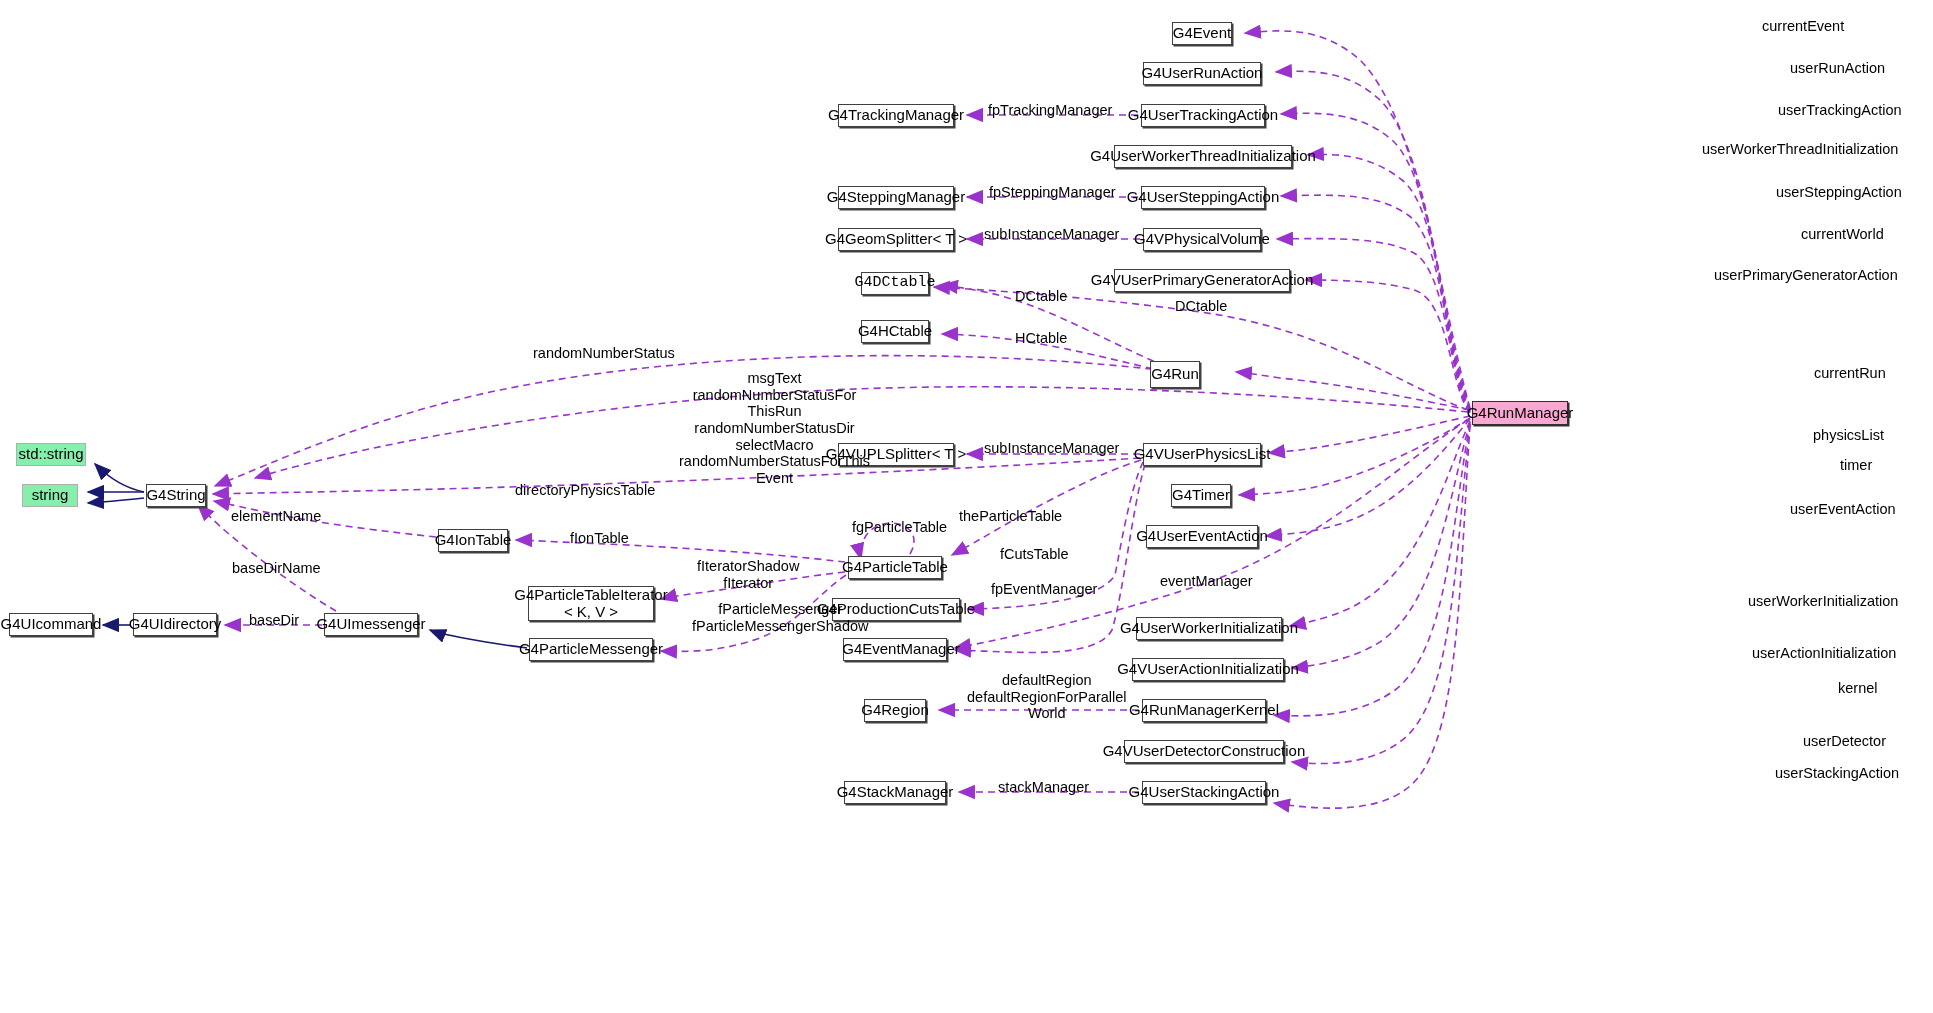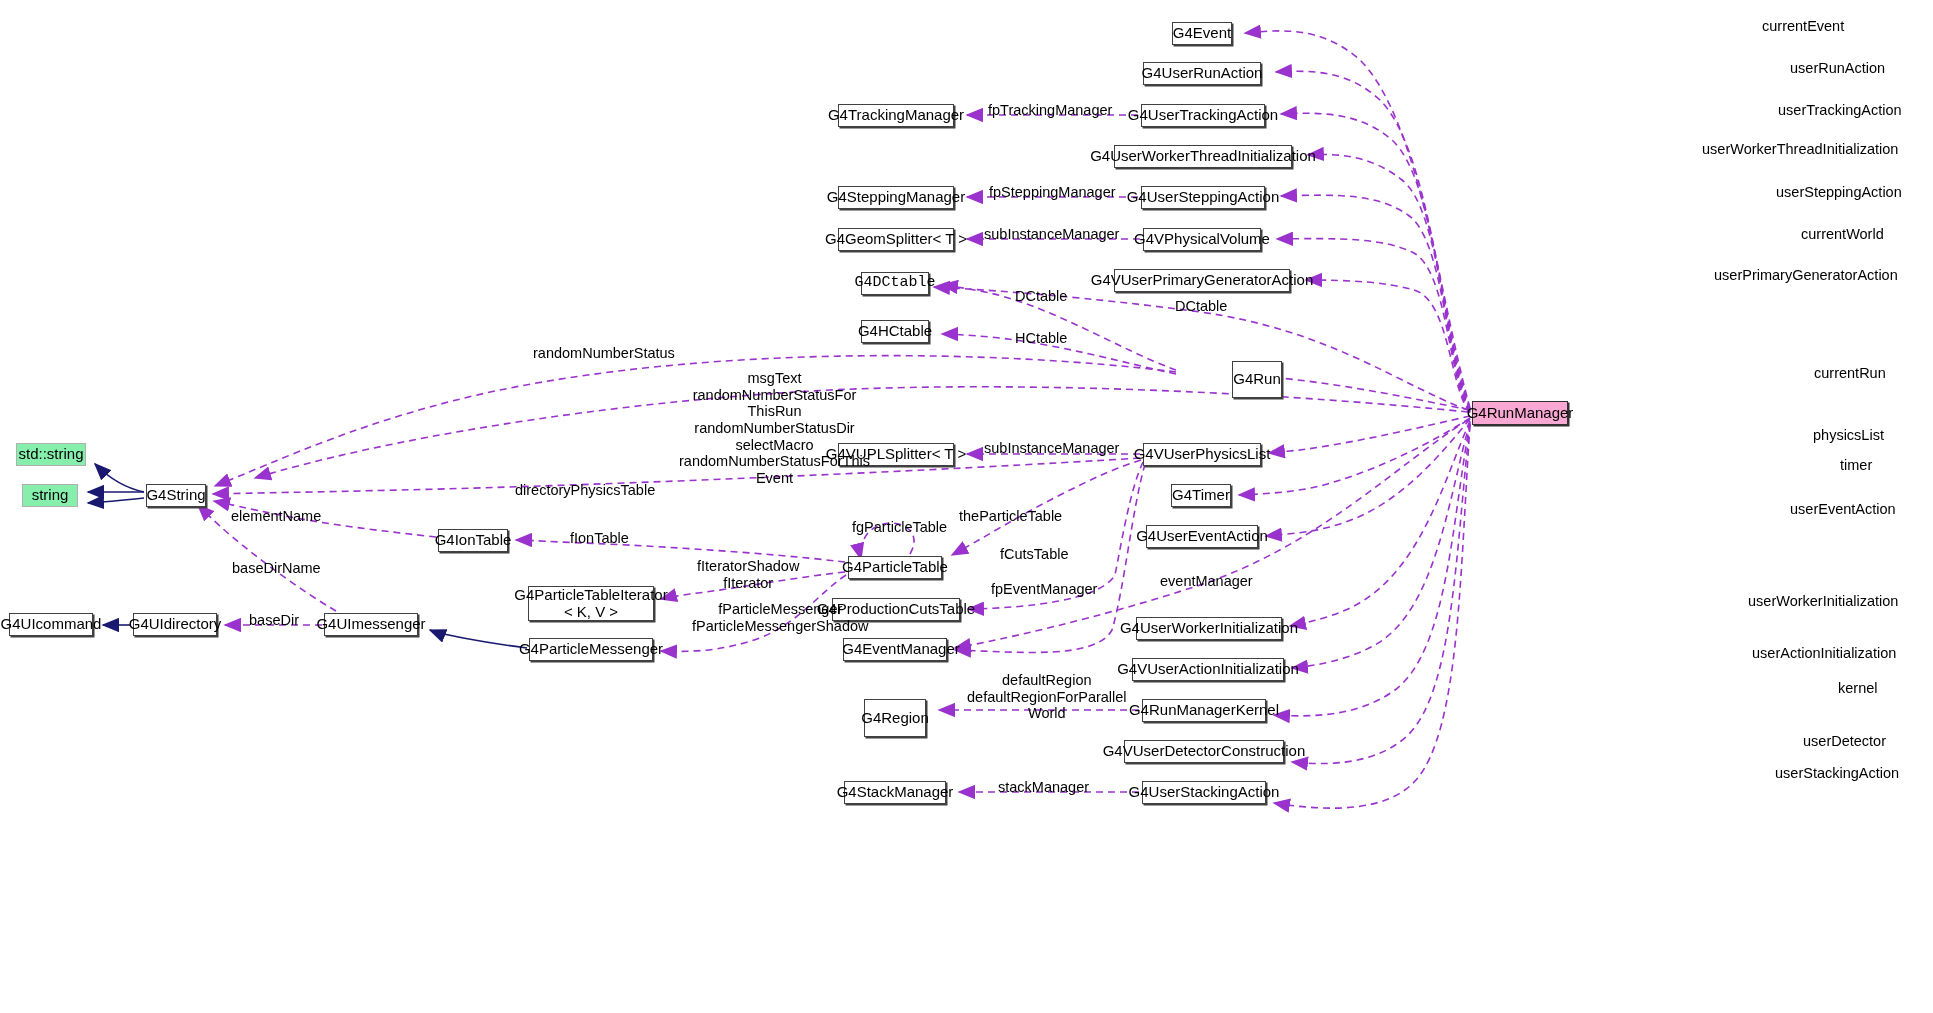--- a/index.html
+++ b/index.html
@@ -179,42 +179,42 @@
   <div class="node" style="left:838px;top:104px;width:116px;height:23px;"><span>G4TrackingManager</span></div>
   <div class="node" style="left:1141px;top:104px;width:124px;height:23px;"><span>G4UserTrackingAction</span></div>
   <div class="node" style="left:1114px;top:145px;width:178px;height:23px;"><span>G4UserWorkerThreadInitialization</span></div>
   <div class="node" style="left:838px;top:186px;width:116px;height:23px;"><span>G4SteppingManager</span></div>
   <div class="node" style="left:1141px;top:186px;width:124px;height:23px;"><span>G4UserSteppingAction</span></div>
   <div class="node" style="left:838px;top:228px;width:116px;height:23px;"><span>G4GeomSplitter&lt; T &gt;</span></div>
   <div class="node" style="left:1143px;top:228px;width:118px;height:23px;"><span>G4VPhysicalVolume</span></div>
   <div class="node" style="left:861px;top:272px;width:68px;height:23px;font-family:Liberation Mono, monospace;"><span>G4DCtable</span></div>
   <div class="node" style="left:1114px;top:269px;width:176px;height:23px;"><span>G4VUserPrimaryGeneratorAction</span></div>
   <div class="node" style="left:861px;top:320px;width:68px;height:23px;"><span>G4HCtable</span></div>
-  <div class="node" style="left:1232px;top:361px;width:50px;height:37px;"><span>G4Run</span></div>
+  <div class="node" style="left:1150px;top:361px;width:50px;height:27px;"><span>G4Run</span></div>
   <div class="node focus" style="left:1472px;top:401px;width:96px;height:24px;"><span>G4RunManager</span></div>
   <div class="node plain" style="left:16px;top:443px;width:70px;height:23px;"><span>std::string</span></div>
   <div class="node" style="left:838px;top:443px;width:116px;height:23px;"><span>G4VUPLSplitter&lt; T &gt;</span></div>
   <div class="node" style="left:1143px;top:443px;width:118px;height:23px;"><span>G4VUserPhysicsList</span></div>
   <div class="node plain" style="left:22px;top:484px;width:56px;height:23px;"><span>string</span></div>
   <div class="node" style="left:146px;top:484px;width:60px;height:23px;"><span>G4String</span></div>
   <div class="node" style="left:1171px;top:484px;width:60px;height:23px;"><span>G4Timer</span></div>
   <div class="node" style="left:1146px;top:525px;width:112px;height:23px;"><span>G4UserEventAction</span></div>
   <div class="node" style="left:438px;top:529px;width:70px;height:23px;"><span>G4IonTable</span></div>
   <div class="node" style="left:848px;top:556px;width:94px;height:23px;"><span>G4ParticleTable</span></div>
   <div class="node" style="left:528px;top:586px;width:126px;height:35px;"><span>G4ParticleTableIterator
 &lt; K, V &gt;</span></div>
   <div class="node" style="left:832px;top:598px;width:128px;height:23px;"><span>G4ProductionCutsTable</span></div>
   <div class="node" style="left:9px;top:613px;width:84px;height:23px;"><span>G4UIcommand</span></div>
   <div class="node" style="left:133px;top:613px;width:84px;height:23px;"><span>G4UIdirectory</span></div>
   <div class="node" style="left:324px;top:613px;width:94px;height:23px;"><span>G4UImessenger</span></div>
   <div class="node" style="left:1136px;top:617px;width:146px;height:23px;"><span>G4UserWorkerInitialization</span></div>
   <div class="node" style="left:843px;top:638px;width:104px;height:23px;padding-left:16px;"><span>G4EventManager</span></div>
   <div class="node" style="left:529px;top:638px;width:124px;height:23px;"><span>G4ParticleMessenger</span></div>
   <div class="node" style="left:1132px;top:658px;width:152px;height:23px;"><span>G4VUserActionInitialization</span></div>
-  <div class="node" style="left:864px;top:699px;width:62px;height:38px;"><span>G4Region</span></div>
+  <div class="node" style="left:864px;top:699px;width:62px;height:23px;"><span>G4Region</span></div>
   <div class="node" style="left:1142px;top:699px;width:124px;height:23px;"><span>G4RunManagerKernel</span></div>
   <div class="node" style="left:1124px;top:740px;width:160px;height:23px;"><span>G4VUserDetectorConstruction</span></div>
   <div class="node" style="left:844px;top:781px;width:102px;height:23px;"><span>G4StackManager</span></div>
   <div class="node" style="left:1142px;top:781px;width:124px;height:23px;"><span>G4UserStackingAction</span></div>
 
   <div class="edge-label" style="left:1762px;top:2px;margin-top:16px;">currentEvent</div>
   <div class="edge-label" style="left:1790px;top:60px;">userRunAction</div>
   <div class="edge-label" style="left:988px;top:102px;">fpTrackingManager</div>
   <div class="edge-label" style="left:1778px;top:102px;">userTrackingAction</div>
   <div class="edge-label" style="left:1702px;top:141px;">userWorkerThreadInitialization</div>

